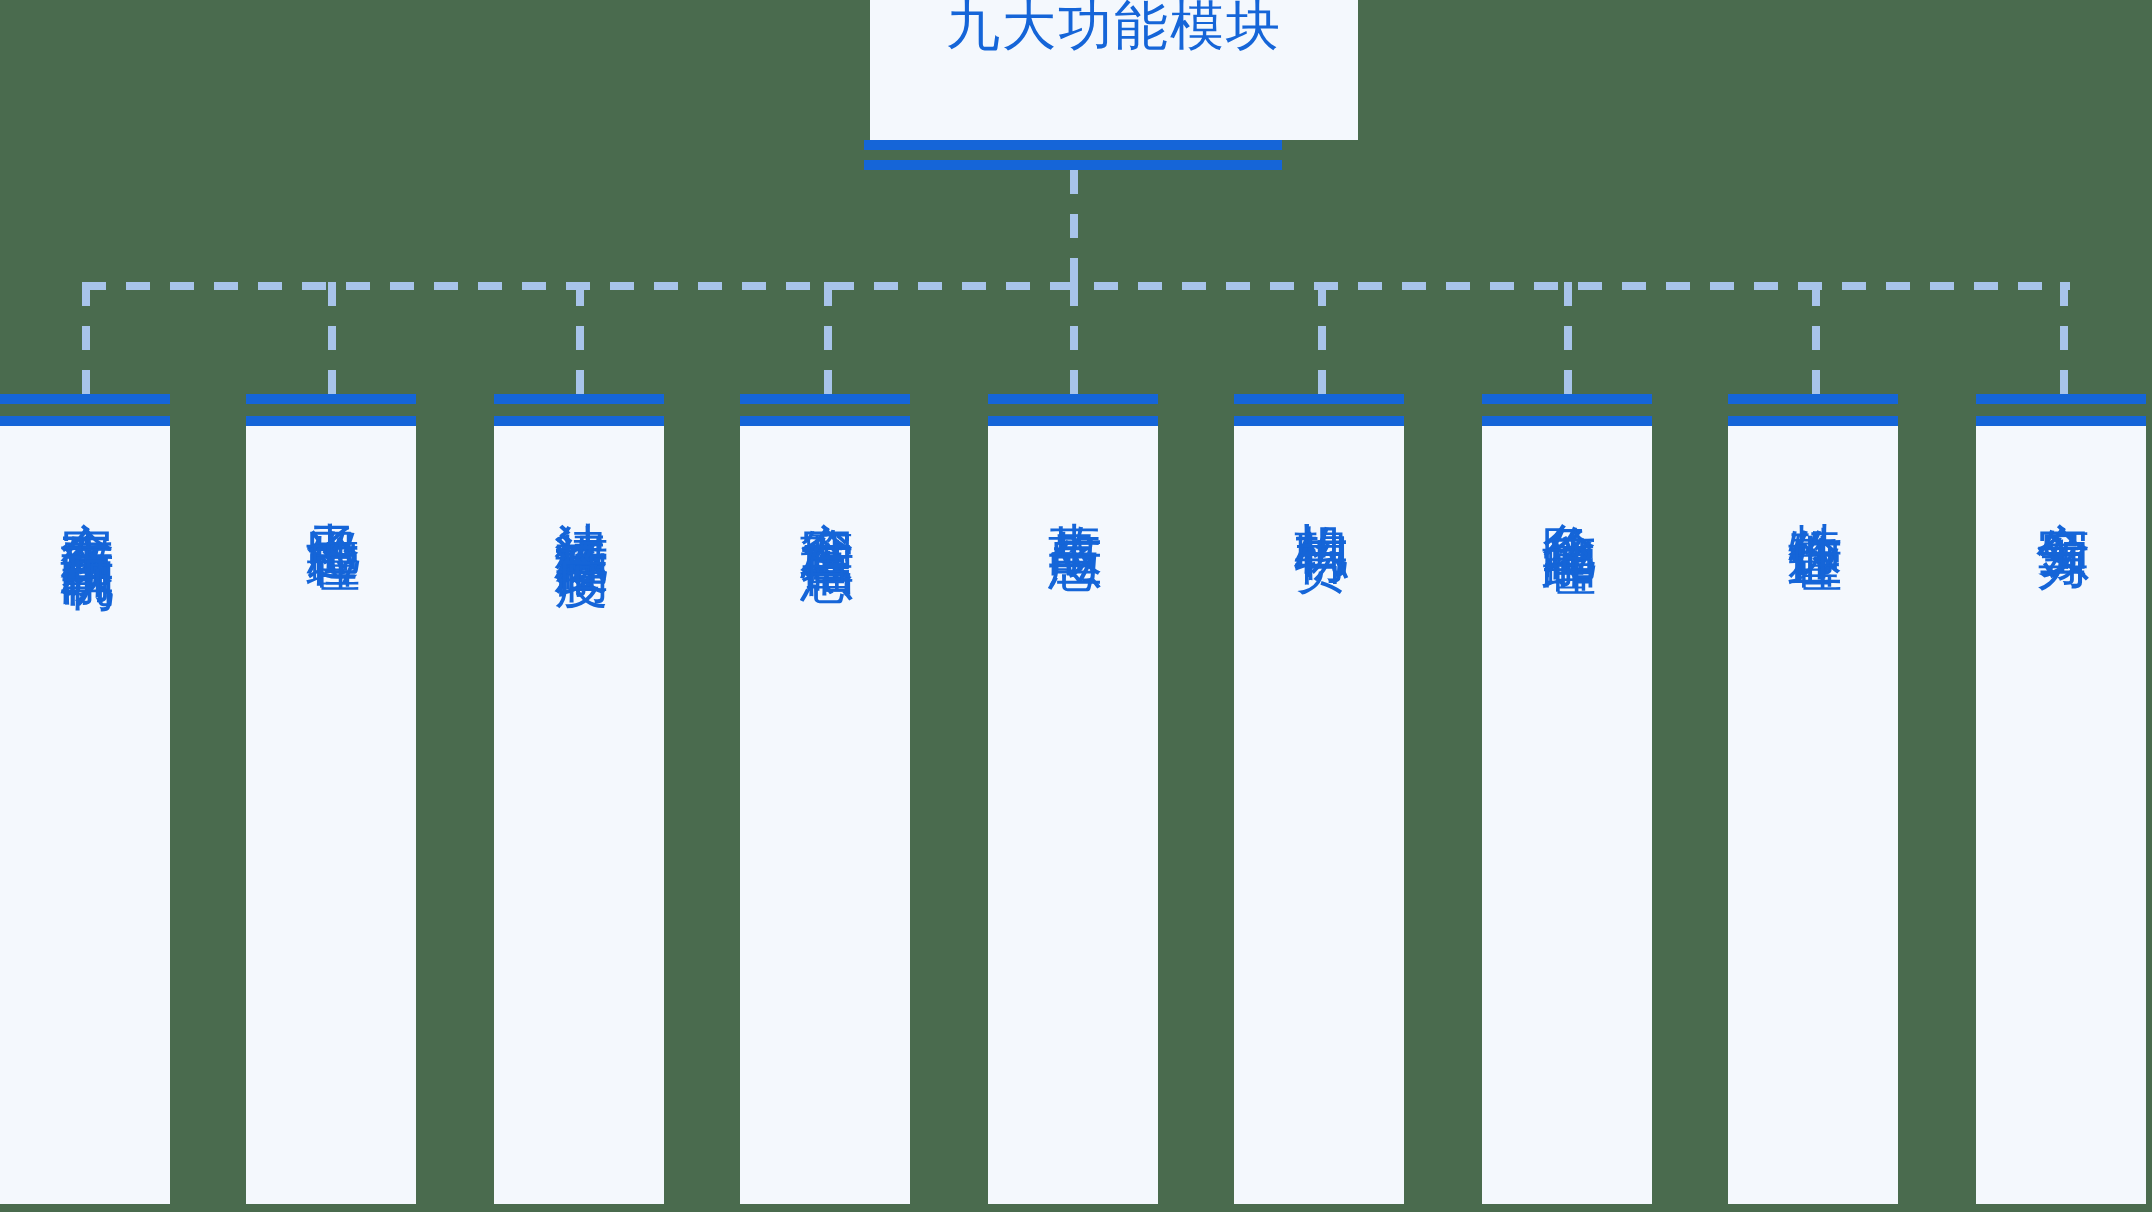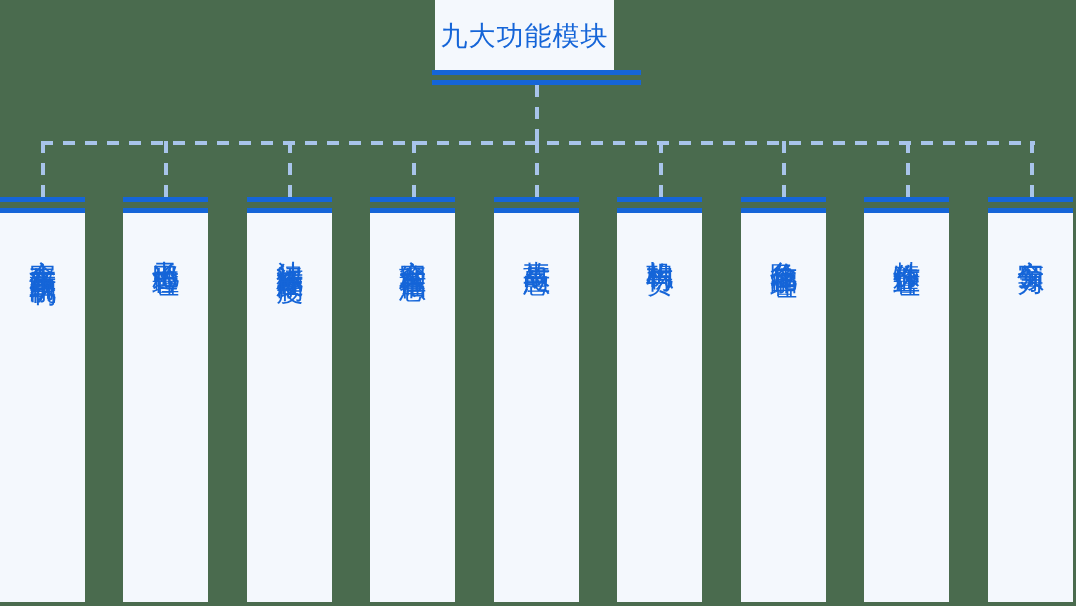--- a/index.html
+++ b/index.html
@@ -21,25 +21,25 @@
   }
 
   
   .root-wrap {
     position: absolute;
     left: 435px;
     top: 0px;
     width: 203px;
   }
   .root-box {
-    width: 179px;
+    width: 244px;
     height: 70px;
     background: #f4f8fd;
     display: flex;
-    align-items: center;
+    align-items: flex-start;
     justify-content: center;
     box-sizing: border-box;
   }
   .root-label {
     color: #1565d8;
     font-size: 27px;
     letter-spacing: 1px;
     line-height: 1;
     white-space: nowrap;
   }

